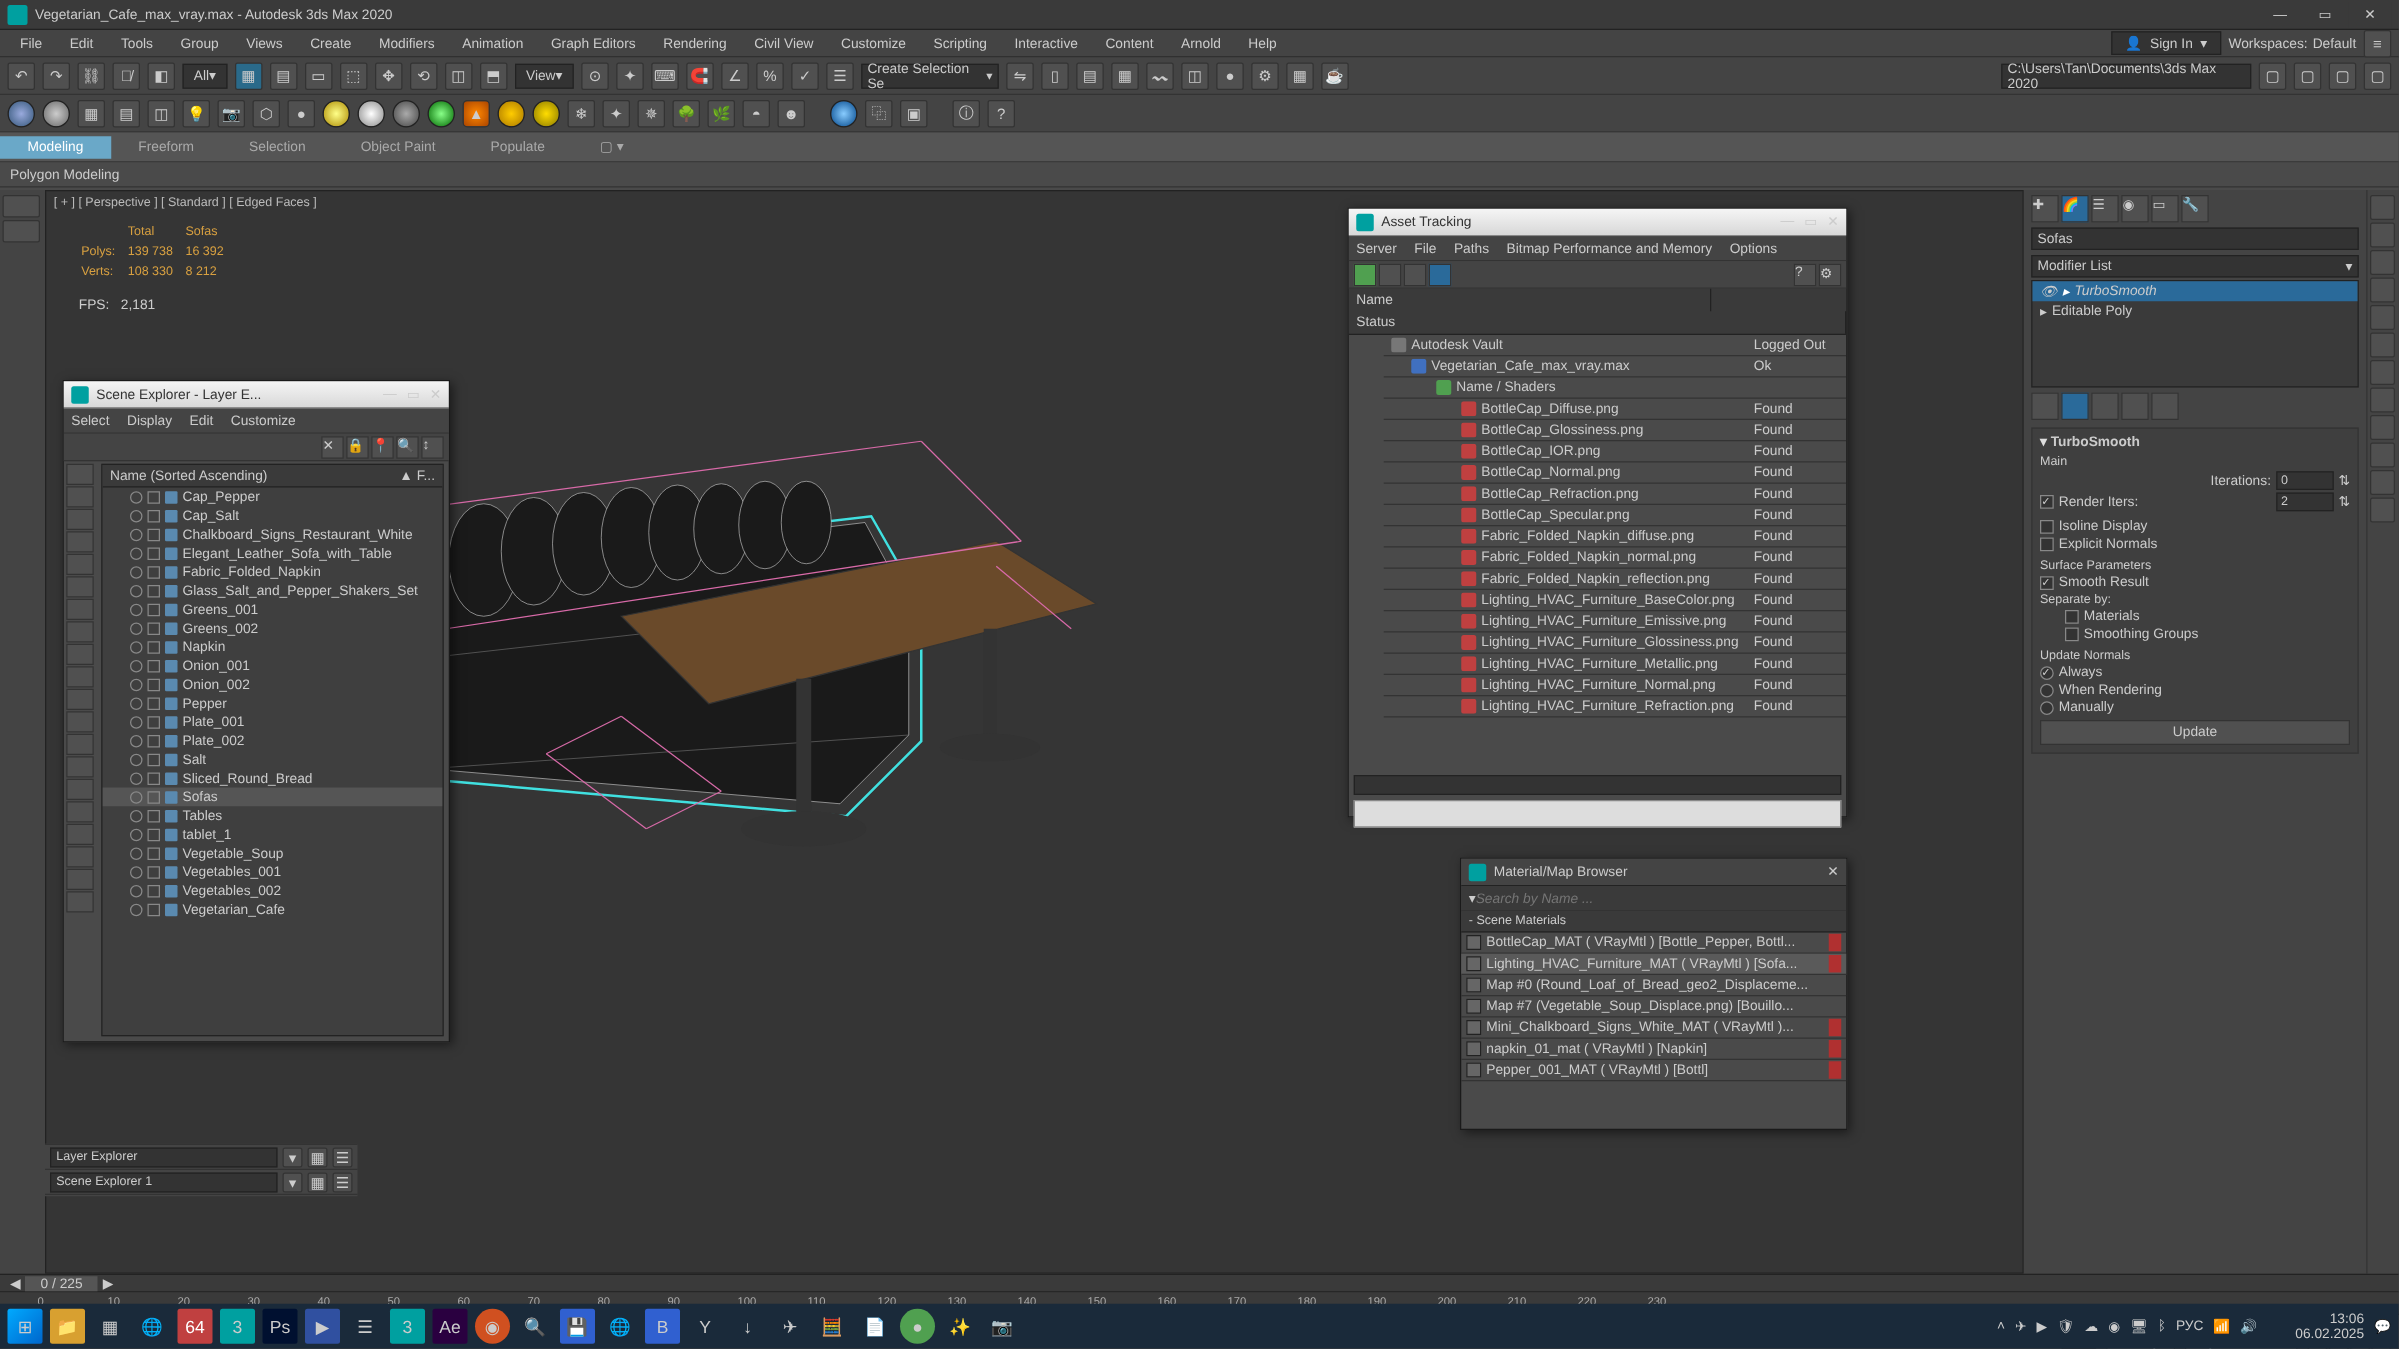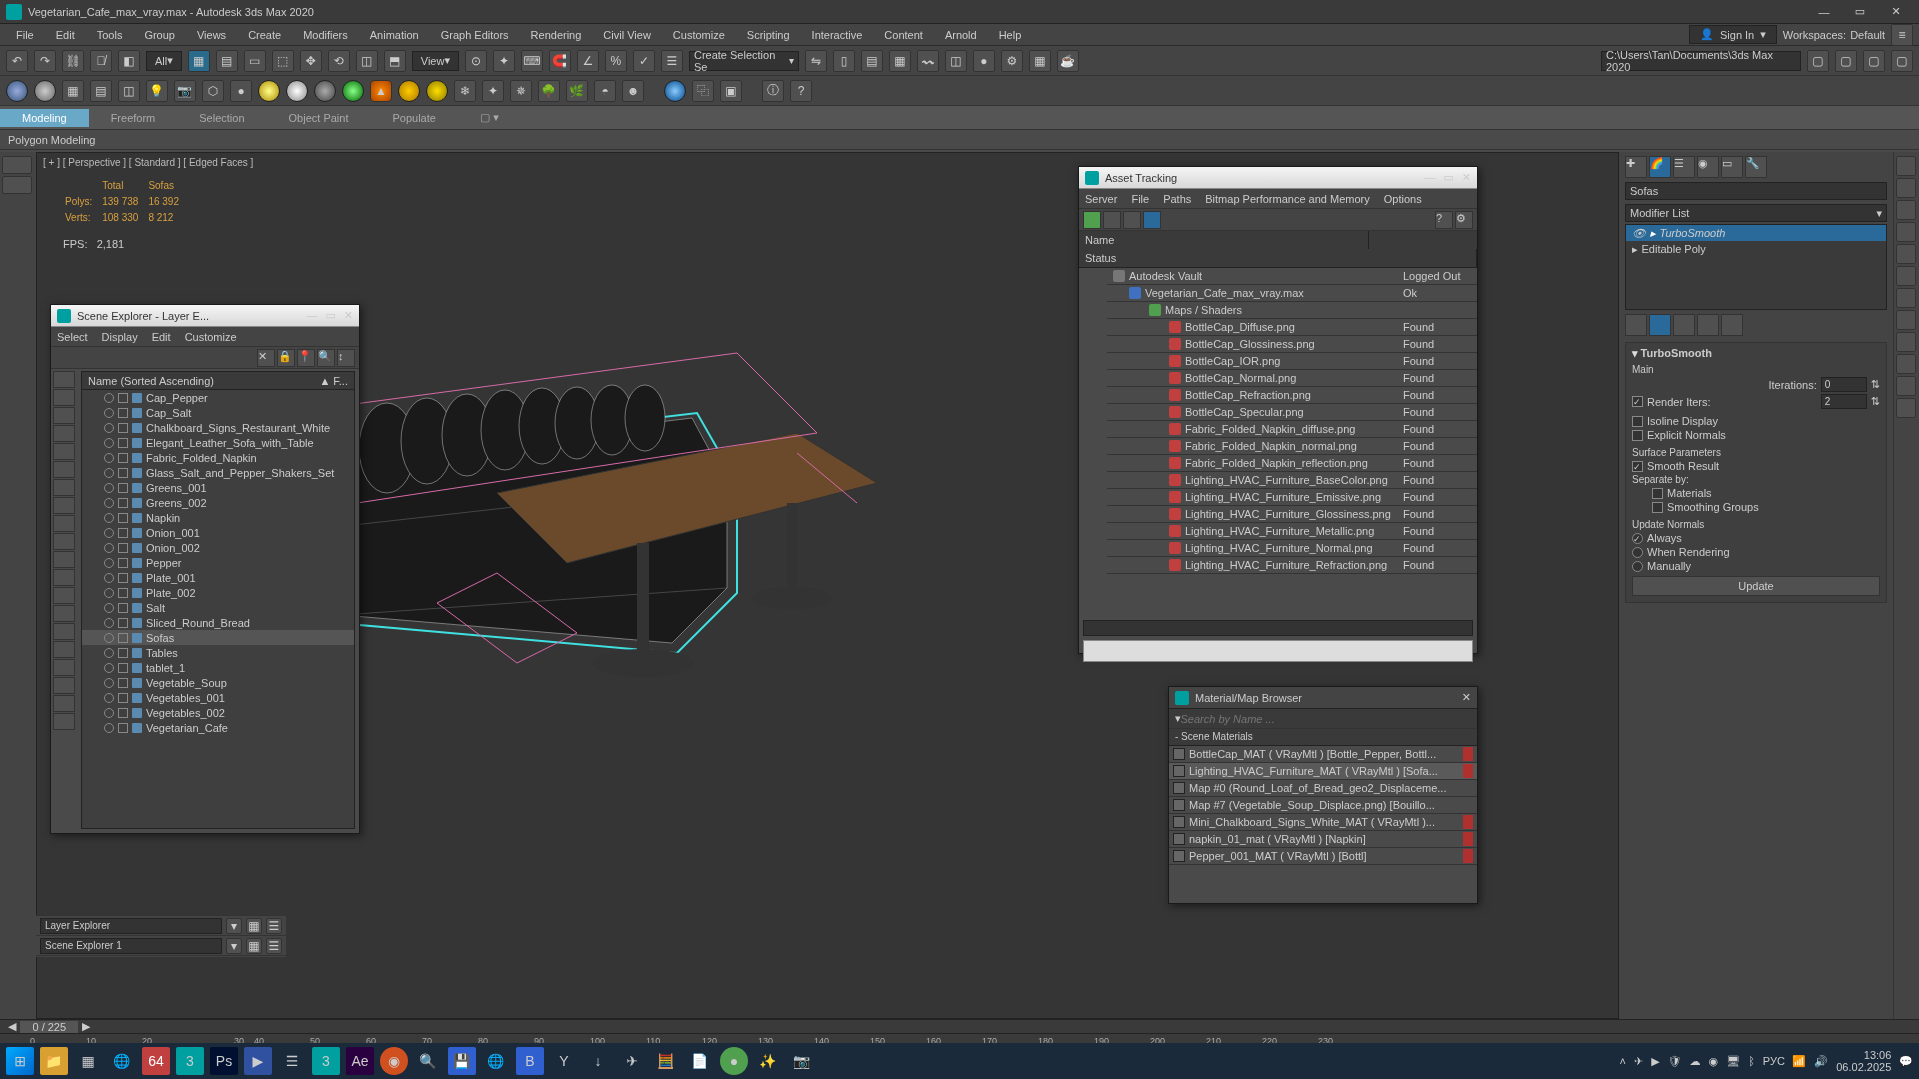--- a/index.html
+++ b/index.html
@@ -106,21 +106,21 @@
 .statusrow { height:28px; display:flex; align-items:center; padding:0 6px; gap:8px; }
 .msbox { width:78px; height:24px; background:#d8d8d8; color:#333; padding:2px 4px; font-size:9px; }
 .coord { background:#333; border:1px solid #222; height:16px; padding:0 4px; font-size:10px; color:#888; min-width:60px; display:inline-flex; align-items:center; }
 .playbtns { display:flex; gap:1px; margin-left:auto; }
 .playbtns .pb { width:20px; height:20px; background:#505050; border:1px solid #333; display:flex; align-items:center; justify-content:center; font-size:10px; }
 
 
 .taskbar { position:absolute; left:0; right:0; bottom:0; height:36px; background:#1a2a3a; display:flex; align-items:center; padding:0 6px; gap:6px; z-index:100; }
 .taskbar .tbi { width:28px; height:28px; border-radius:2px; display:flex; align-items:center; justify-content:center; font-size:14px; }
 .taskbar .tray { margin-left:auto; display:flex; align-items:center; gap:8px; font-size:10px; color:#ccc; }
-.taskbar .clock { text-align:right; line-height:12px; font-size:10px; }
+.taskbar .clock { text-align:right; line-height:12px; font-size:10px;margin-left:22px; }
 
 
 .layerstrip { position:absolute; bottom:62px; left:36px; height:42px; width:250px; background:#444; border-top:1px solid #333; }
 .lstrip-row { height:20px; display:flex; align-items:center; padding:0 4px; gap:4px; border-bottom:1px solid #333; }
 .lstrip-row input { background:#333; border:1px solid #222; color:#ccc; height:16px; flex:1; padding:0 4px; font-size:10px; }
 </style>
 </head>
 <body>
 
 <div class="titlebar">
@@ -675,21 +675,21 @@
       <div class="grow">
         <div class="gc1 indent1">
           <span class="fico fblu"></span>
           <span>Vegetarian_Cafe_max_vray.max</span>
         </div>
         <div class="gc2">Ok</div>
       </div>
       <div class="grow">
         <div class="gc1 indent2">
           <span class="fico fgrn"></span>
-          <span>Maps / Shaders</span>
+          <span>Name / Shaders</span>
         </div>
         <div class="gc2"></div>
       </div>
       <div class="grow">
         <div class="gc1 indent3">
           <span class="fico fred"></span>
           <span>BottleCap_Diffuse.png</span>
         </div>
         <div class="gc2">Found</div>
       </div>
@@ -846,21 +846,21 @@
 <div class="bottombar">
   <div class="timeslider">
     <span>◀</span>
     <span style="background:#555;padding:0 12px;margin:0 4px">0 / 225</span>
     <span>▶</span>
   </div>
   <div class="ticks" id="ticks">
       <span class="tk" style="left: 30px;">0</span>
       <span class="tk" style="left: 86px;">10</span>
       <span class="tk" style="left: 142px;">20</span>
-      <span class="tk" style="left: 198px; margin-left: 36px;">30</span>
+      <span class="tk" style="left: 198px;">30</span>
       <span class="tk" style="left: 254px;">40</span>
       <span class="tk" style="left: 310px;">50</span>
       <span class="tk" style="left: 366px;">60</span>
       <span class="tk" style="left: 422px;">70</span>
       <span class="tk" style="left: 478px;">80</span>
       <span class="tk" style="left: 534px;">90</span>
       <span class="tk" style="left: 590px;">100</span>
       <span class="tk" style="left: 646px;">110</span>
       <span class="tk" style="left: 702px;">120</span>
       <span class="tk" style="left: 758px;">130</span>

